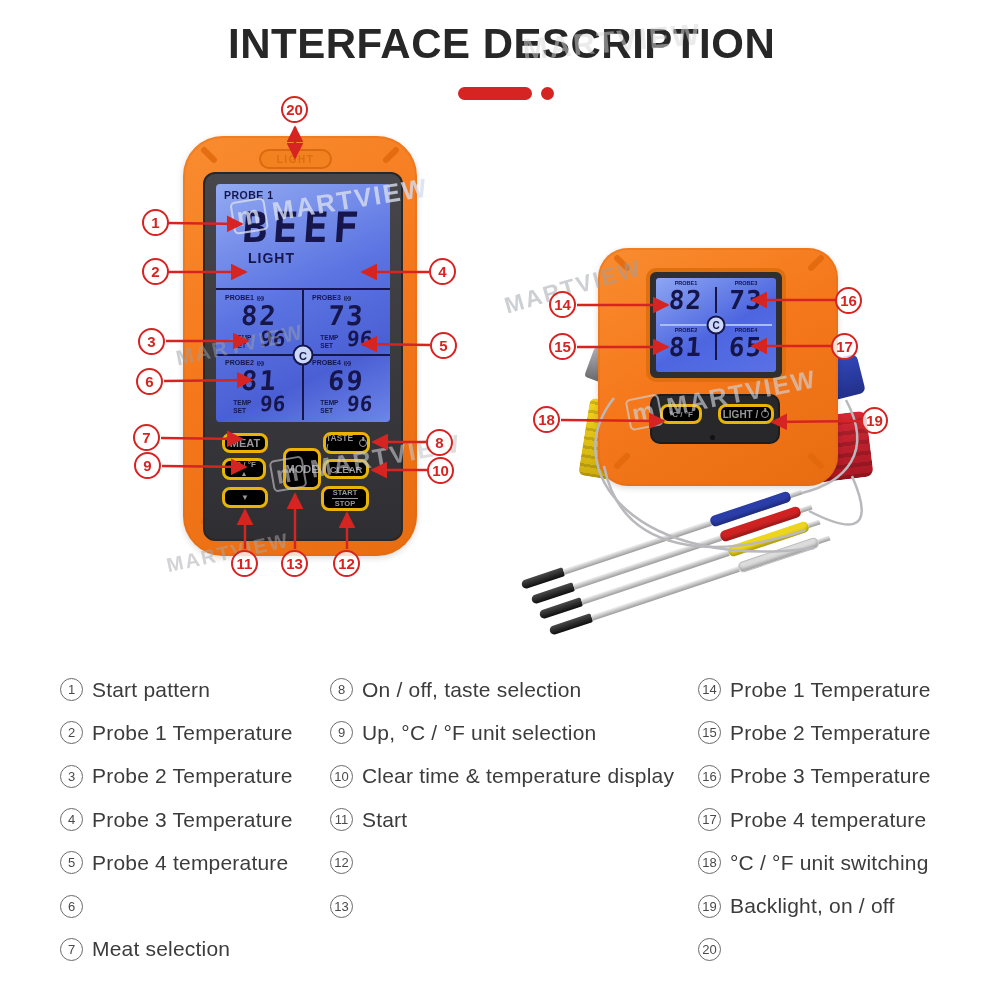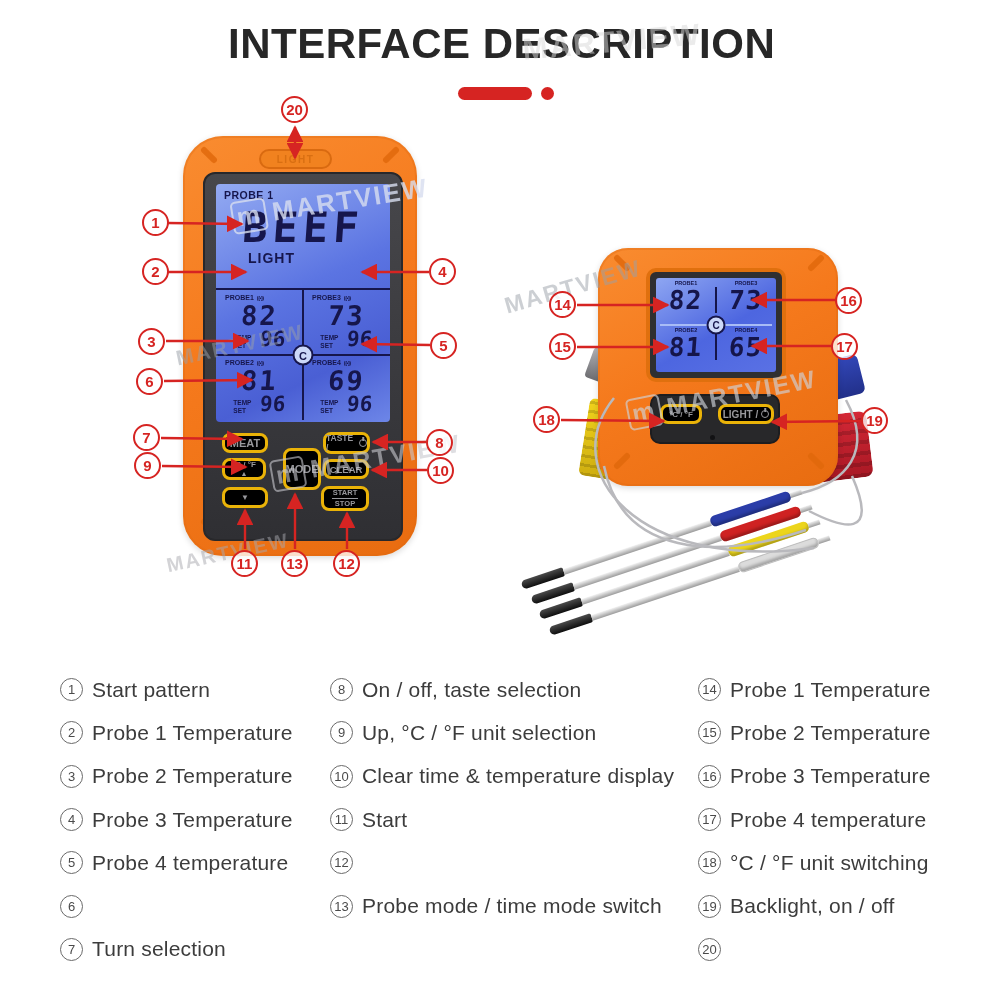--- a/index.html
+++ b/index.html
@@ -373,21 +373,21 @@
       </div>
     <div class="lrow">
         <span class="lnum">5</span>
         <span class="ltext">Probe 4 temperature</span>
       </div>
     <div class="lrow">
         <span class="lnum">6</span>
       </div>
     <div class="lrow">
         <span class="lnum">7</span>
-        <span class="ltext">Turn selection</span>
+        <span class="ltext">Meat selection</span>
       </div>
   </div>
   <div class="legend-col" style="left:330px">
     <div class="lrow">
         <span class="lnum">8</span>
         <span class="ltext">On / off, taste selection</span>
       </div>
     <div class="lrow">
         <span class="lnum">9</span>
         <span class="ltext">Up, °C / °F unit selection</span>
@@ -398,21 +398,20 @@
       </div>
     <div class="lrow">
         <span class="lnum">11</span>
         <span class="ltext">Start</span>
       </div>
     <div class="lrow">
         <span class="lnum">12</span>
       </div>
     <div class="lrow">
         <span class="lnum">13</span>
-        <span class="ltext">Probe mode / time mode switch</span>
       </div>
   </div>
   <div class="legend-col" style="left:698px">
     <div class="lrow">
         <span class="lnum">14</span>
         <span class="ltext">Probe 1 Temperature</span>
       </div>
     <div class="lrow">
         <span class="lnum">15</span>
         <span class="ltext">Probe 2 Temperature</span>

